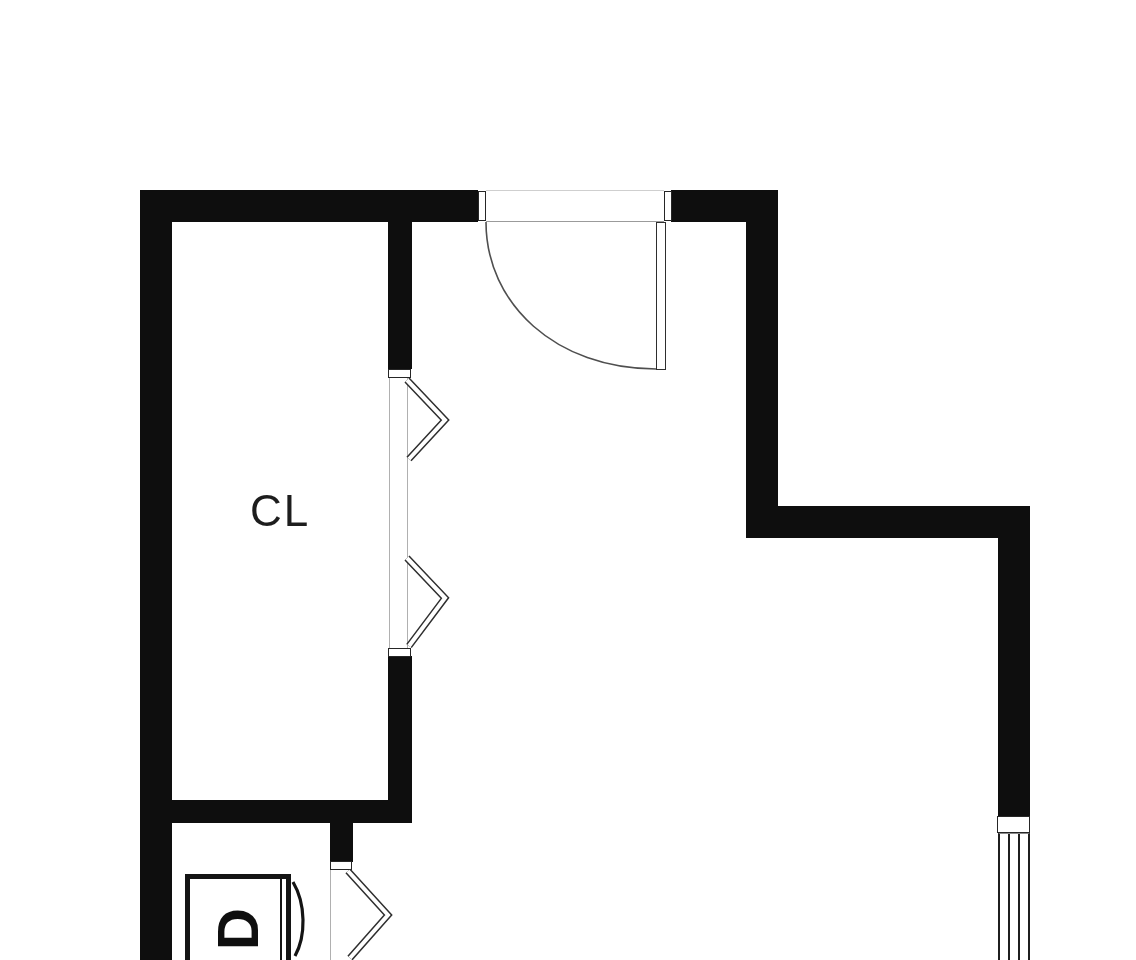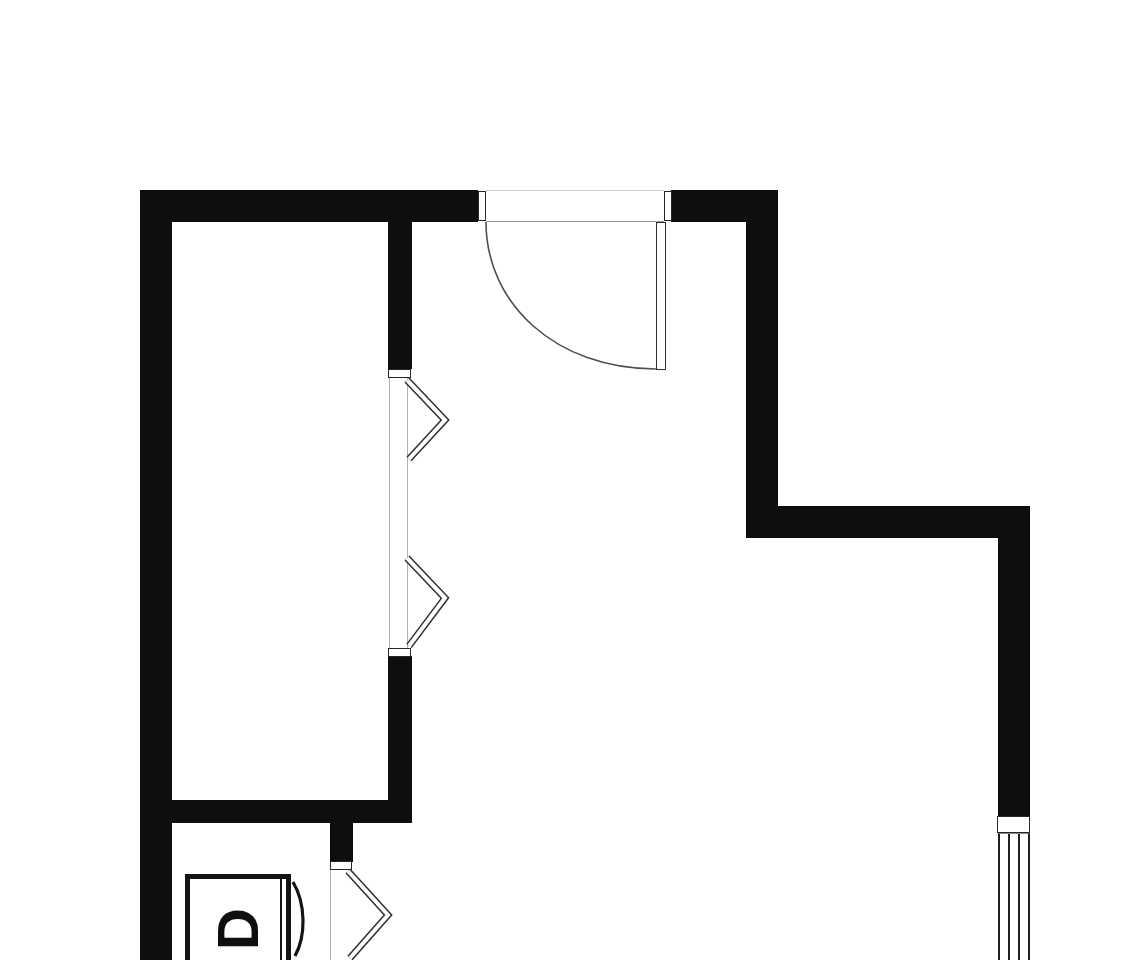--- a/index.html
+++ b/index.html
@@ -96,14 +96,15 @@
     </g>
 
     <g>
       <path d="M348,871 L388,915 L350,958" fill="none" stroke="#2f2f2f" stroke-width="7" stroke-linejoin="miter"></path>
       <path d="M348,871 L388,915 L350,958" fill="none" stroke="#ffffff" stroke-width="4" stroke-linejoin="miter"></path>
     </g>
 
     <path d="M293,882 C306,904 306,936 295,956" fill="none" stroke="#141414" stroke-width="3.2"></path>
   </svg>
 
+  <div class="room-label" id="cl-label">CL</div>
 
 </div>
 
 </body></html>

